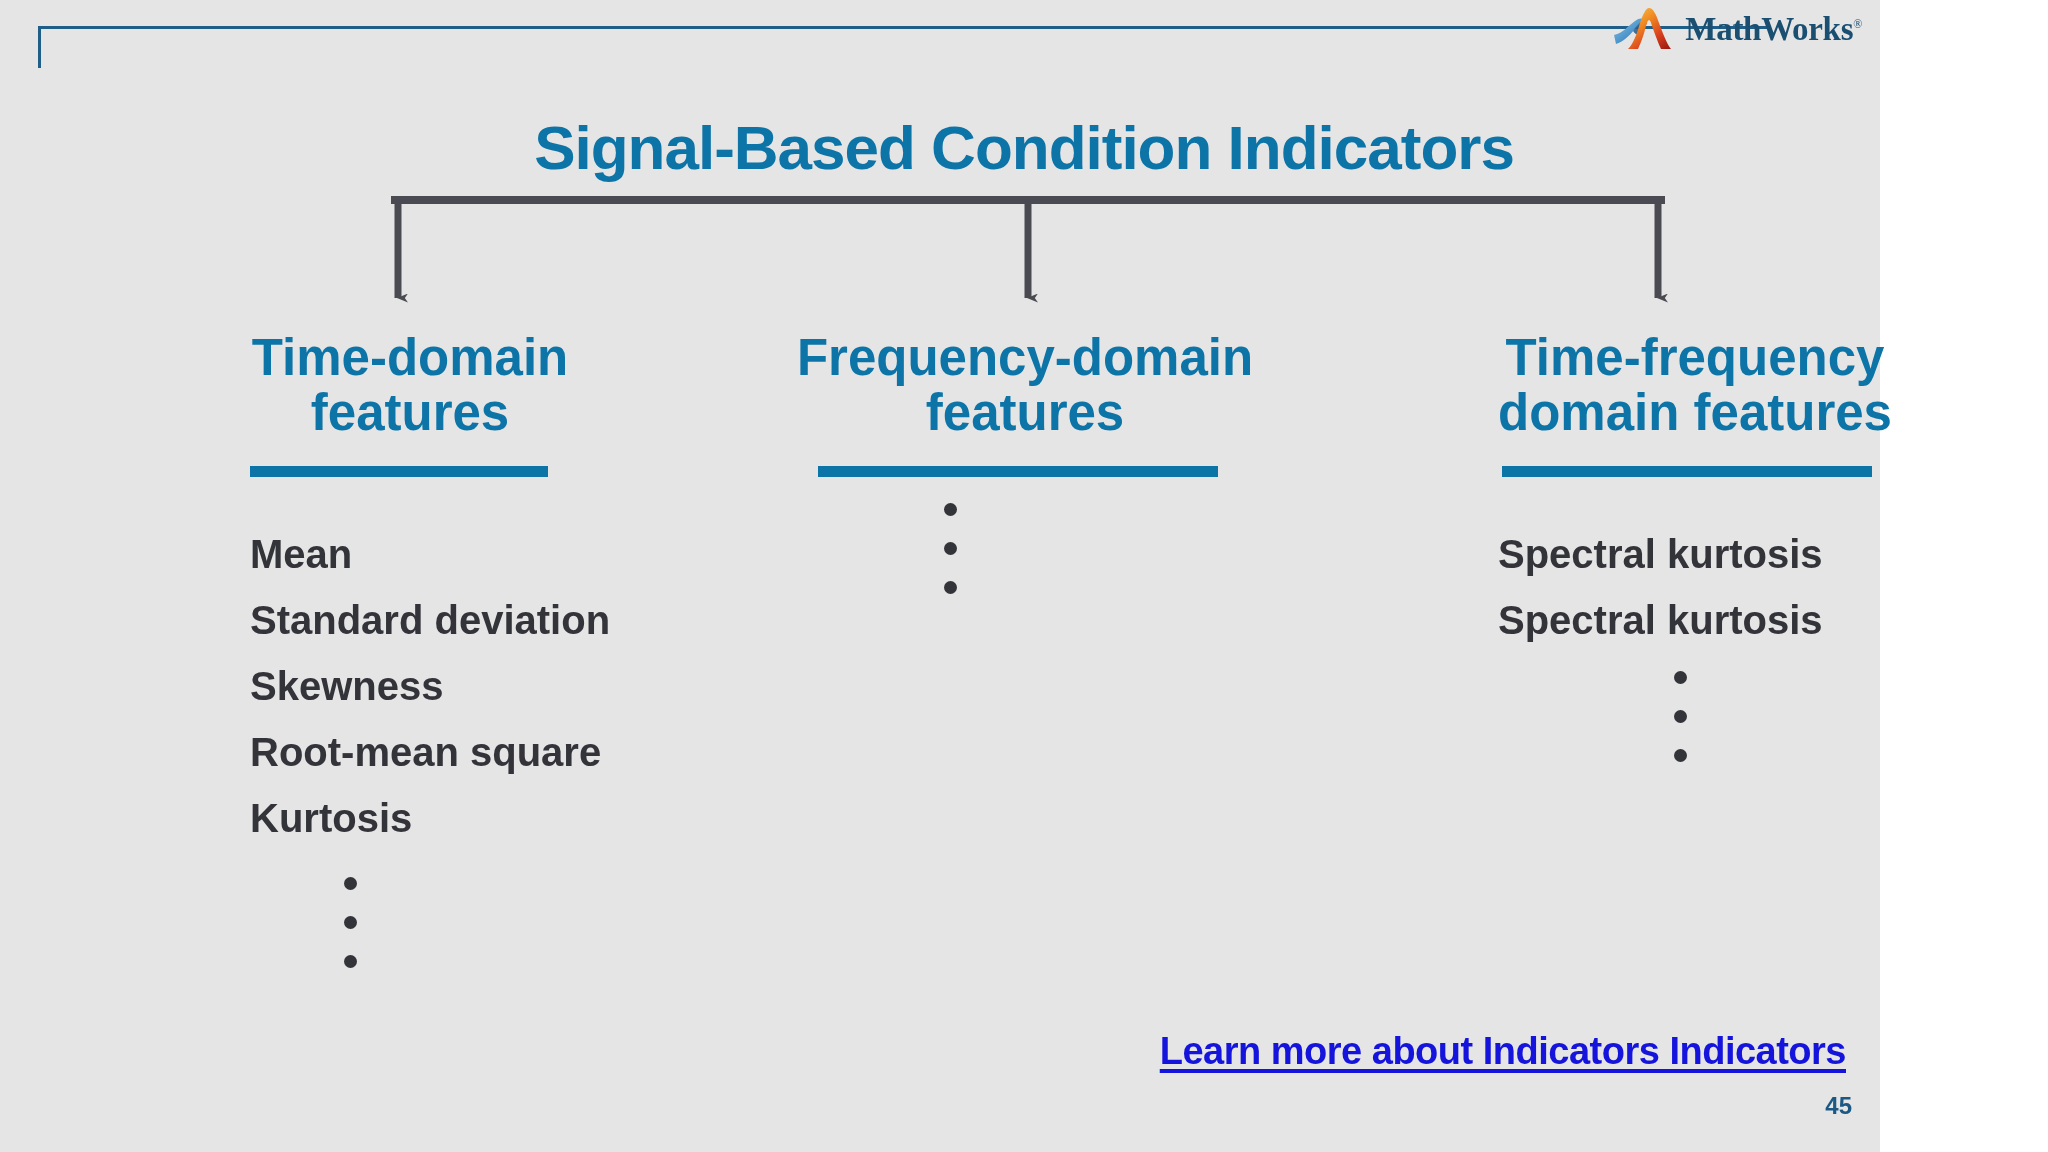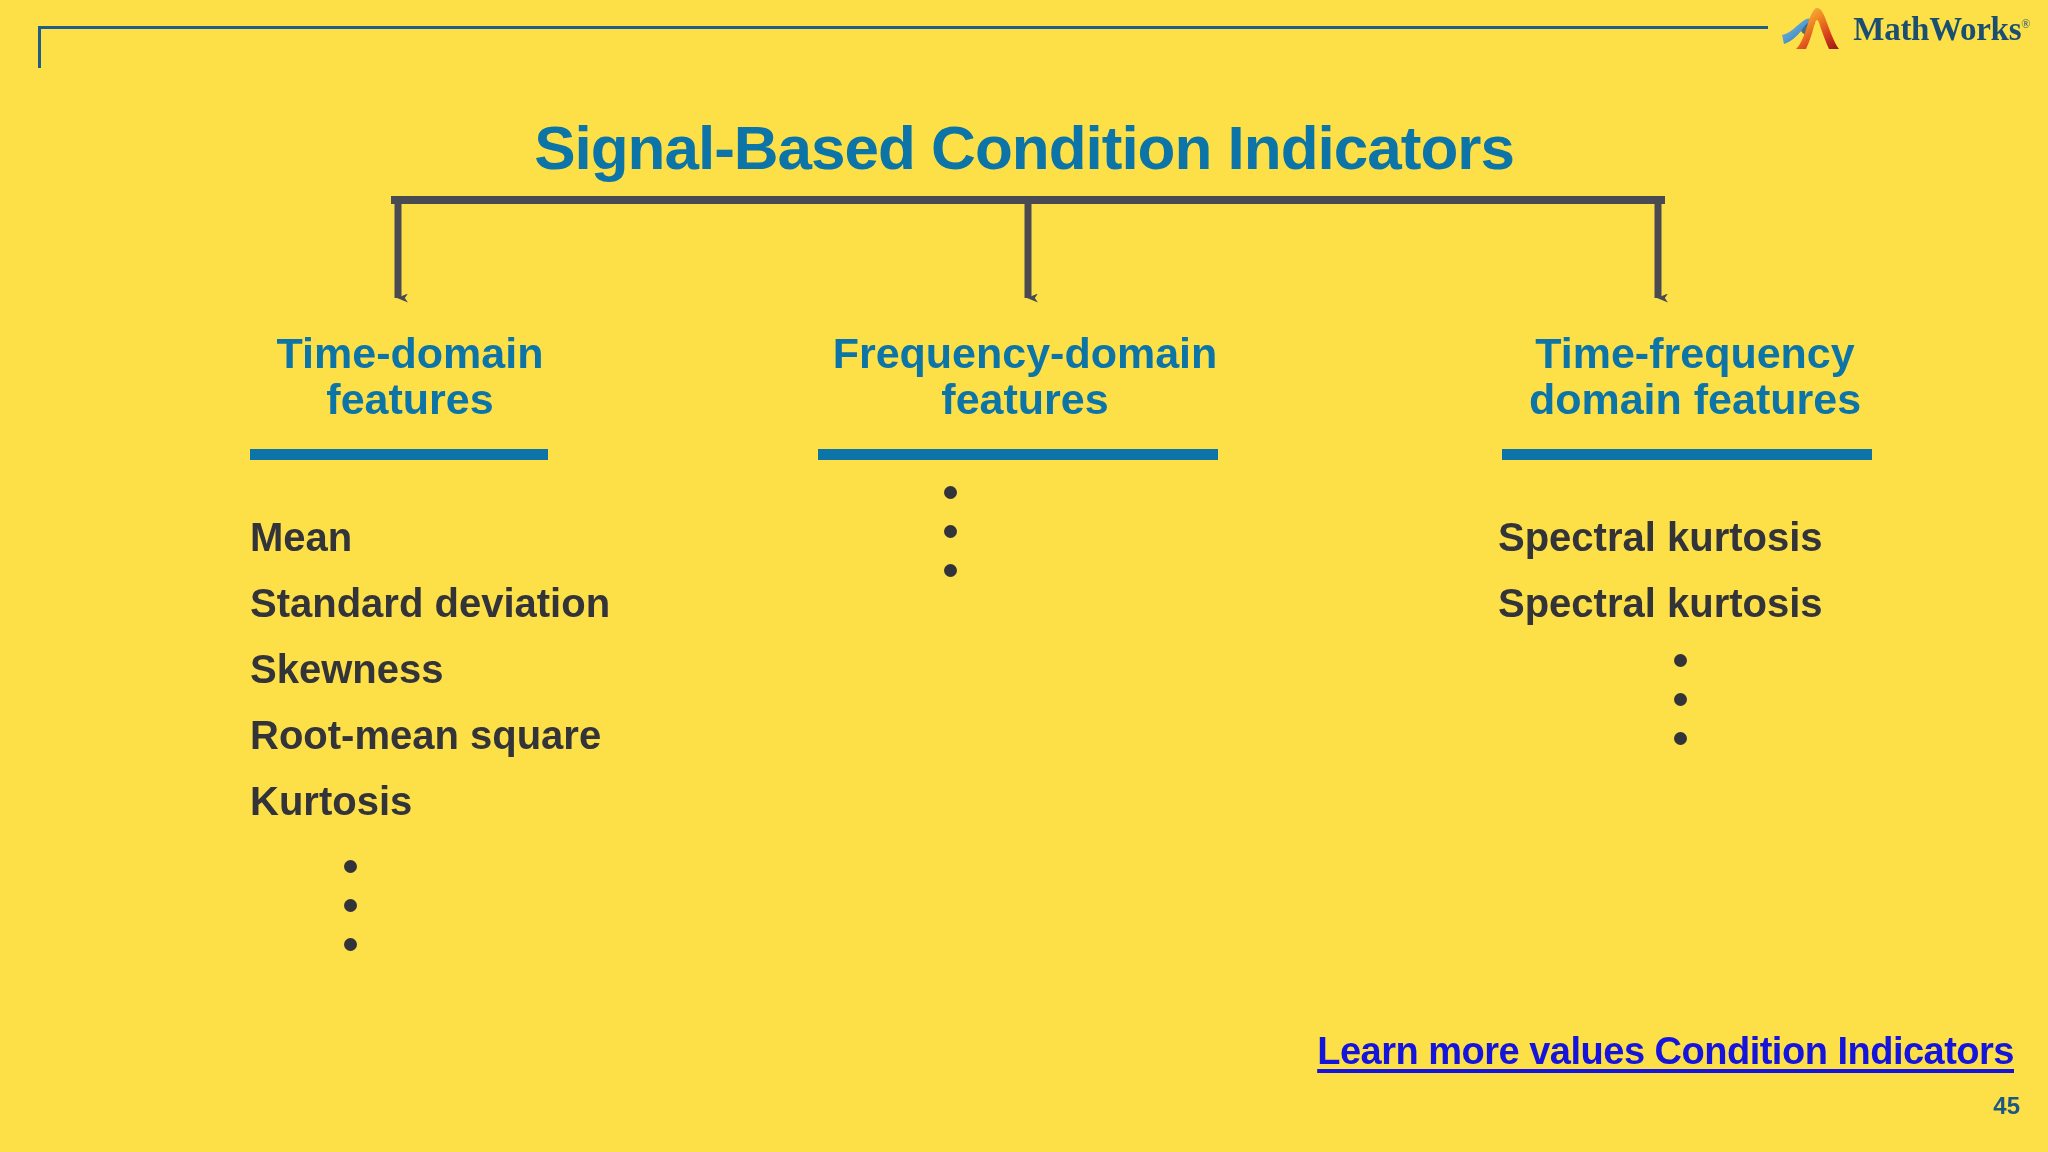--- a/index.html
+++ b/index.html
@@ -2,21 +2,21 @@
 <html><head>
 <meta charset="utf-8">
 <style>
   * { margin:0; padding:0; box-sizing:border-box; }
   html, body {
     width:2048px; height:1152px;
     background:#ffffff;
     font-family:"Liberation Sans", sans-serif;
     overflow:hidden;
   }
-  .slide { position:relative; width:2048px; height:1152px; background:#fde047; }
+  .slide { position:relative; width:1880px; height:1152px; background:#e5e5e5; }
 
   
   .deco-h {
     position:absolute; left:38px; top:26px; width:1730px; height:3px;
     background:#1f5f87;
   }
   .deco-v {
     position:absolute; left:38px; top:26px; width:3px; height:42px;
     background:#1f5f87;
   }
@@ -42,21 +42,21 @@
   .connector { position:absolute; left:0; top:190px; width:2048px; height:135px; }
 
   
   .columns { position:absolute; left:0; top:330px; width:2048px; height:680px; }
   .col { position:absolute; top:0; }
   .col-0 { left:200px;  width:420px; }
   .col-1 { left:790px;  width:470px; }
   .col-2 { left:1470px; width:450px; }
 
   .col-head {
-    font-size:43px; font-weight:700; color:#0d74a8;
+    font-size:51px; font-weight:700; color:#0d74a8;
     line-height:1.08; text-align:center; white-space:pre-line;
   }
   .col-0 .col-head { text-align:center; }
   .col-1 .col-head { text-align:center; }
   .col-2 .col-head { text-align:center; }
 
   .col-rule { height:11px; background:#0d74a8; margin:26px auto 0 auto; }
   .col-0 .col-rule { width:298px; margin-left:50px; }
   .col-1 .col-rule { width:400px; margin-left:28px; }
   .col-2 .col-rule { width:370px; margin-left:32px; }
@@ -180,17 +180,17 @@
       </ul>
       <div class="vdots">
         <span class="vdot"></span>
         <span class="vdot"></span>
         <span class="vdot"></span>
       </div>
     </div>
 
   </div>
 
-  <a class="learn-link">Learn more values Condition Indicators</a>
+  <a class="learn-link">Learn more about Indicators Indicators</a>
 
   <div class="page-num">45</div>
 
 </div>
 
 </body></html>

